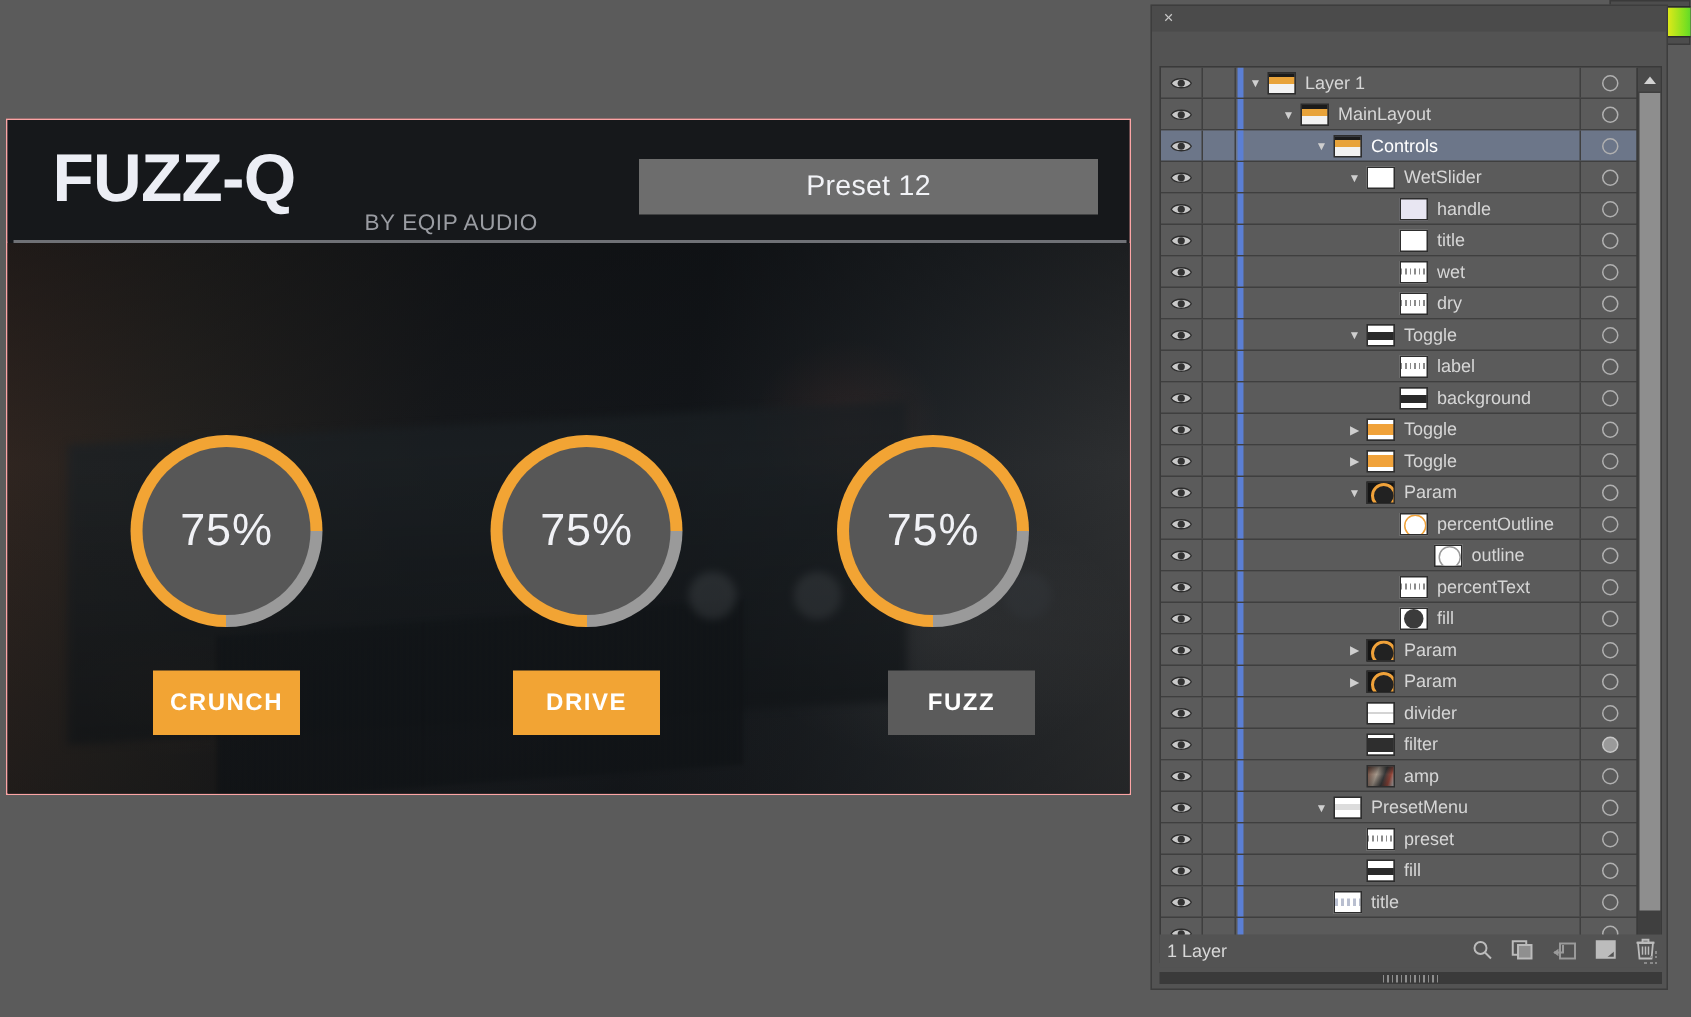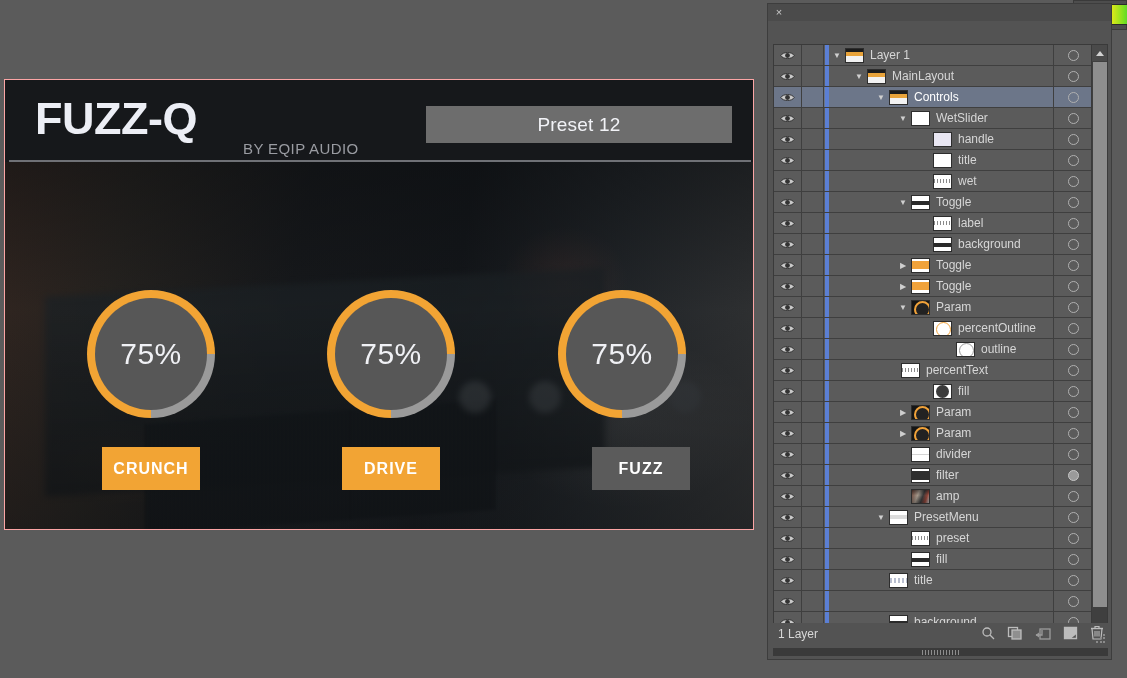--- a/index.html
+++ b/index.html
@@ -486,20 +486,40 @@
             <div class="col-eye">
               <span class="eye">
                 <svg width="15" height="11" viewBox="0 0 15 11">
                   <path d="M0.8 5.5 C3 1.5, 12 1.5, 14.2 5.5 C12 9.5, 3 9.5, 0.8 5.5 Z" fill="#c9c9c9" stroke="#2e2e2e" stroke-width="0.9"></path>
                   <circle cx="7.5" cy="5.5" r="2.4" fill="#333"></circle>
                 </svg>
               </span>
             </div>
             <div class="col-lock"></div>
             <div class="blue-bar"></div>
+            <div class="row-main" style="padding-left: 88px;">
+              <span class="tri empty"></span>
+              <span class="thumb tinytext"></span>
+              <span class="row-name">dry</span>
+            </div>
+            <div class="col-target">
+              <span class="target-ring"></span>
+            </div>
+          </div>
+          <div class="row">
+            <div class="col-eye">
+              <span class="eye">
+                <svg width="15" height="11" viewBox="0 0 15 11">
+                  <path d="M0.8 5.5 C3 1.5, 12 1.5, 14.2 5.5 C12 9.5, 3 9.5, 0.8 5.5 Z" fill="#c9c9c9" stroke="#2e2e2e" stroke-width="0.9"></path>
+                  <circle cx="7.5" cy="5.5" r="2.4" fill="#333"></circle>
+                </svg>
+              </span>
+            </div>
+            <div class="col-lock"></div>
+            <div class="blue-bar"></div>
             <div class="row-main" style="padding-left: 66px;">
               <span class="tri">▼</span>
               <span class="thumb bars"></span>
               <span class="row-name">Toggle</span>
             </div>
             <div class="col-target">
               <span class="target-ring"></span>
             </div>
           </div>
           <div class="row">
@@ -646,21 +666,21 @@
             <div class="col-eye">
               <span class="eye">
                 <svg width="15" height="11" viewBox="0 0 15 11">
                   <path d="M0.8 5.5 C3 1.5, 12 1.5, 14.2 5.5 C12 9.5, 3 9.5, 0.8 5.5 Z" fill="#c9c9c9" stroke="#2e2e2e" stroke-width="0.9"></path>
                   <circle cx="7.5" cy="5.5" r="2.4" fill="#333"></circle>
                 </svg>
               </span>
             </div>
             <div class="col-lock"></div>
             <div class="blue-bar"></div>
-            <div class="row-main" style="padding-left: 56px;">
+            <div class="row-main" style="padding-left: 88px;">
               <span class="tri empty"></span>
               <span class="thumb tinytext"></span>
               <span class="row-name">percentText</span>
             </div>
             <div class="col-target">
               <span class="target-ring"></span>
             </div>
           </div>
           <div class="row">
             <div class="col-eye">

